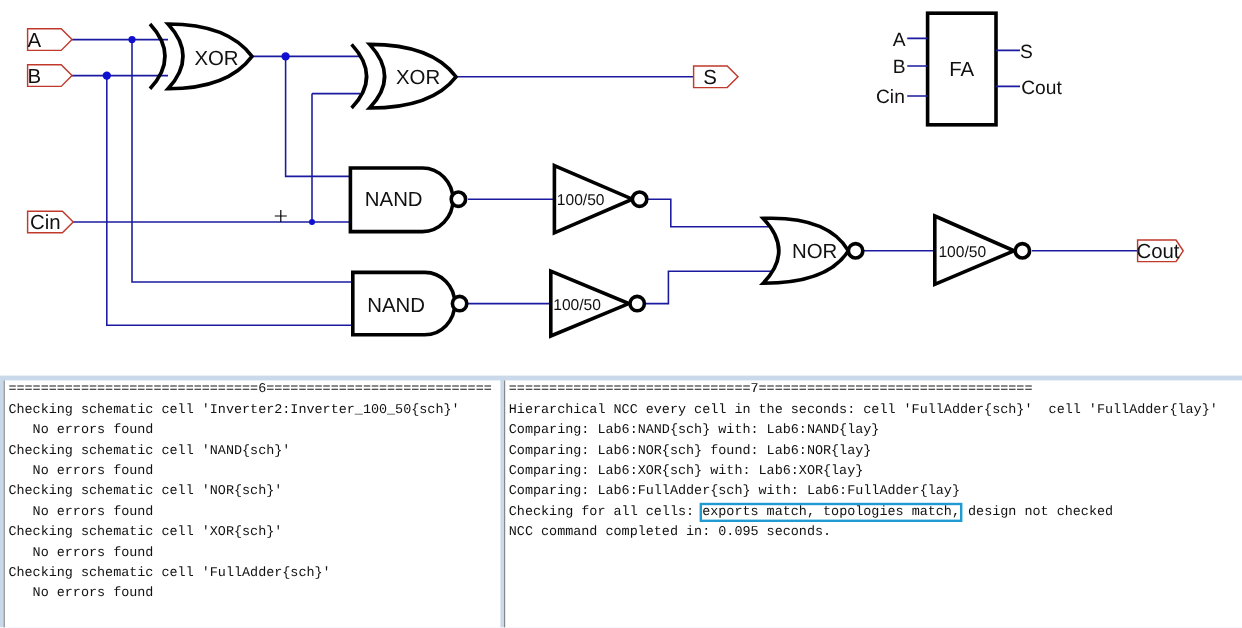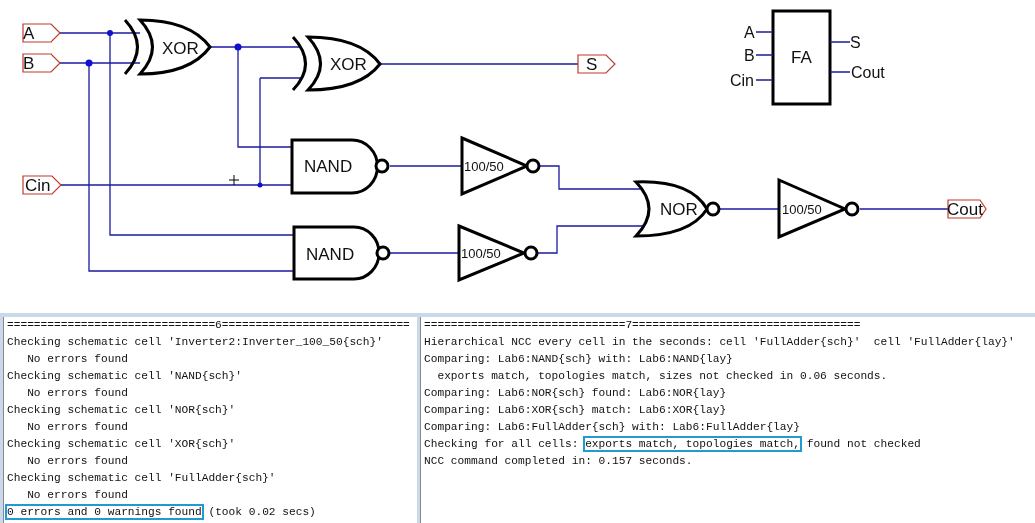--- a/index.html
+++ b/index.html
@@ -137,26 +137,24 @@
     <div class="line">Checking schematic cell 'Inverter2:Inverter_100_50{sch}'</div>
     <div class="line">   No errors found</div>
     <div class="line">Checking schematic cell 'NAND{sch}'</div>
     <div class="line">   No errors found</div>
     <div class="line">Checking schematic cell 'NOR{sch}'</div>
     <div class="line">   No errors found</div>
     <div class="line">Checking schematic cell 'XOR{sch}'</div>
     <div class="line">   No errors found</div>
     <div class="line">Checking schematic cell 'FullAdder{sch}'</div>
     <div class="line">   No errors found</div>
-    <div class="line"><span class="hl">0 errors and 0 warnings found</span><span> (took 0.02 secs)</span></div>
   </div>
   <div class="pane" id="pane-right">
     <div class="line">==============================7==================================</div>
     <div class="line">Hierarchical NCC every cell in the seconds: cell 'FullAdder{sch}'  cell 'FullAdder{lay}'</div>
     <div class="line">Comparing: Lab6:NAND{sch} with: Lab6:NAND{lay}</div>
-    <div class="line">  exports match, topologies match, sizes not checked in 0.06 seconds.</div>
     <div class="line">Comparing: Lab6:NOR{sch} found: Lab6:NOR{lay}</div>
-    <div class="line">Comparing: Lab6:XOR{sch} match: Lab6:XOR{lay}</div>
+    <div class="line">Comparing: Lab6:XOR{sch} with: Lab6:XOR{lay}</div>
     <div class="line">Comparing: Lab6:FullAdder{sch} with: Lab6:FullAdder{lay}</div>
-    <div class="line"><span>Checking for all cells: </span><span class="hl">exports match, topologies match,</span><span> found not checked</span></div>
-    <div class="line">NCC command completed in: 0.157 seconds.</div>
+    <div class="line"><span>Checking for all cells: </span><span class="hl">exports match, topologies match,</span><span> design not checked</span></div>
+    <div class="line">NCC command completed in: 0.095 seconds.</div>
   </div>
 </div>
 
 </body></html>

